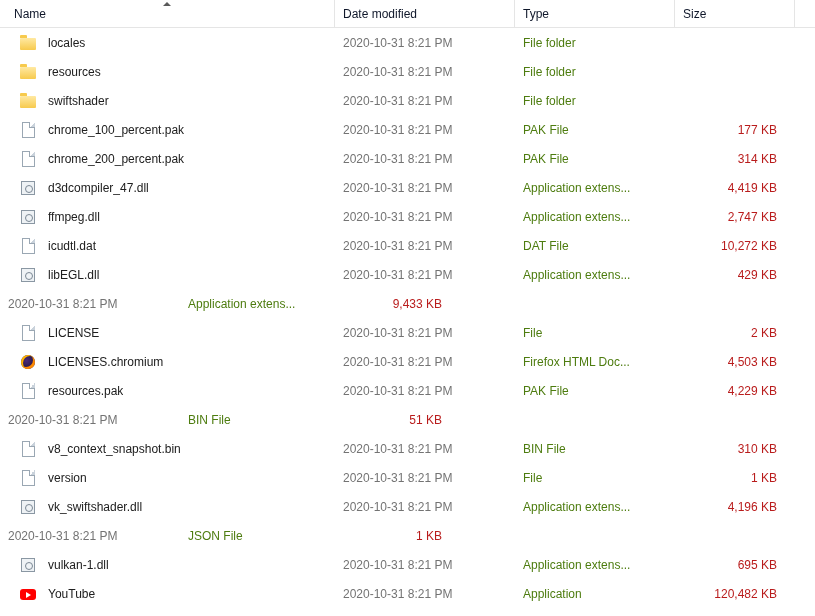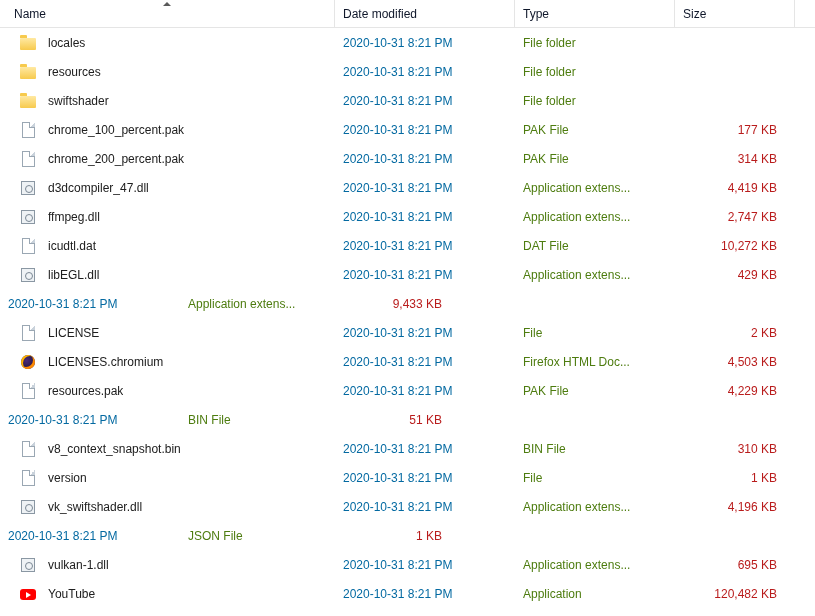--- a/index.html
+++ b/index.html
@@ -53,21 +53,21 @@
       align-items: center;
     }
     .cell {
       padding: 0 8px;
       white-space: nowrap;
       overflow: hidden;
       text-overflow: ellipsis;
       color: #202020;
     }
     .cell-name { width: 335px; display: flex; align-items: center; gap: 12px; padding-left: 20px; }
-    .cell-date { width: 180px; color: #0369a1; }
+    .cell-date { width: 180px; color: #737373; }
     .cell-type { width: 160px; color: #4d7c0f; }
     .cell-size { width: 120px; text-align: right; color: #b91c1c; padding-right: 18px; }
     .icon { width: 16px; height: 16px; flex-shrink: 0; display: inline-flex; align-items: center; justify-content: center; }
     .name-text { overflow: hidden; text-overflow: ellipsis; }
 
     
     .ic-folder {
       background: linear-gradient(#ffe9a2, #f7ca4d);
       border-radius: 1px;
       width: 16px; height: 12px;

